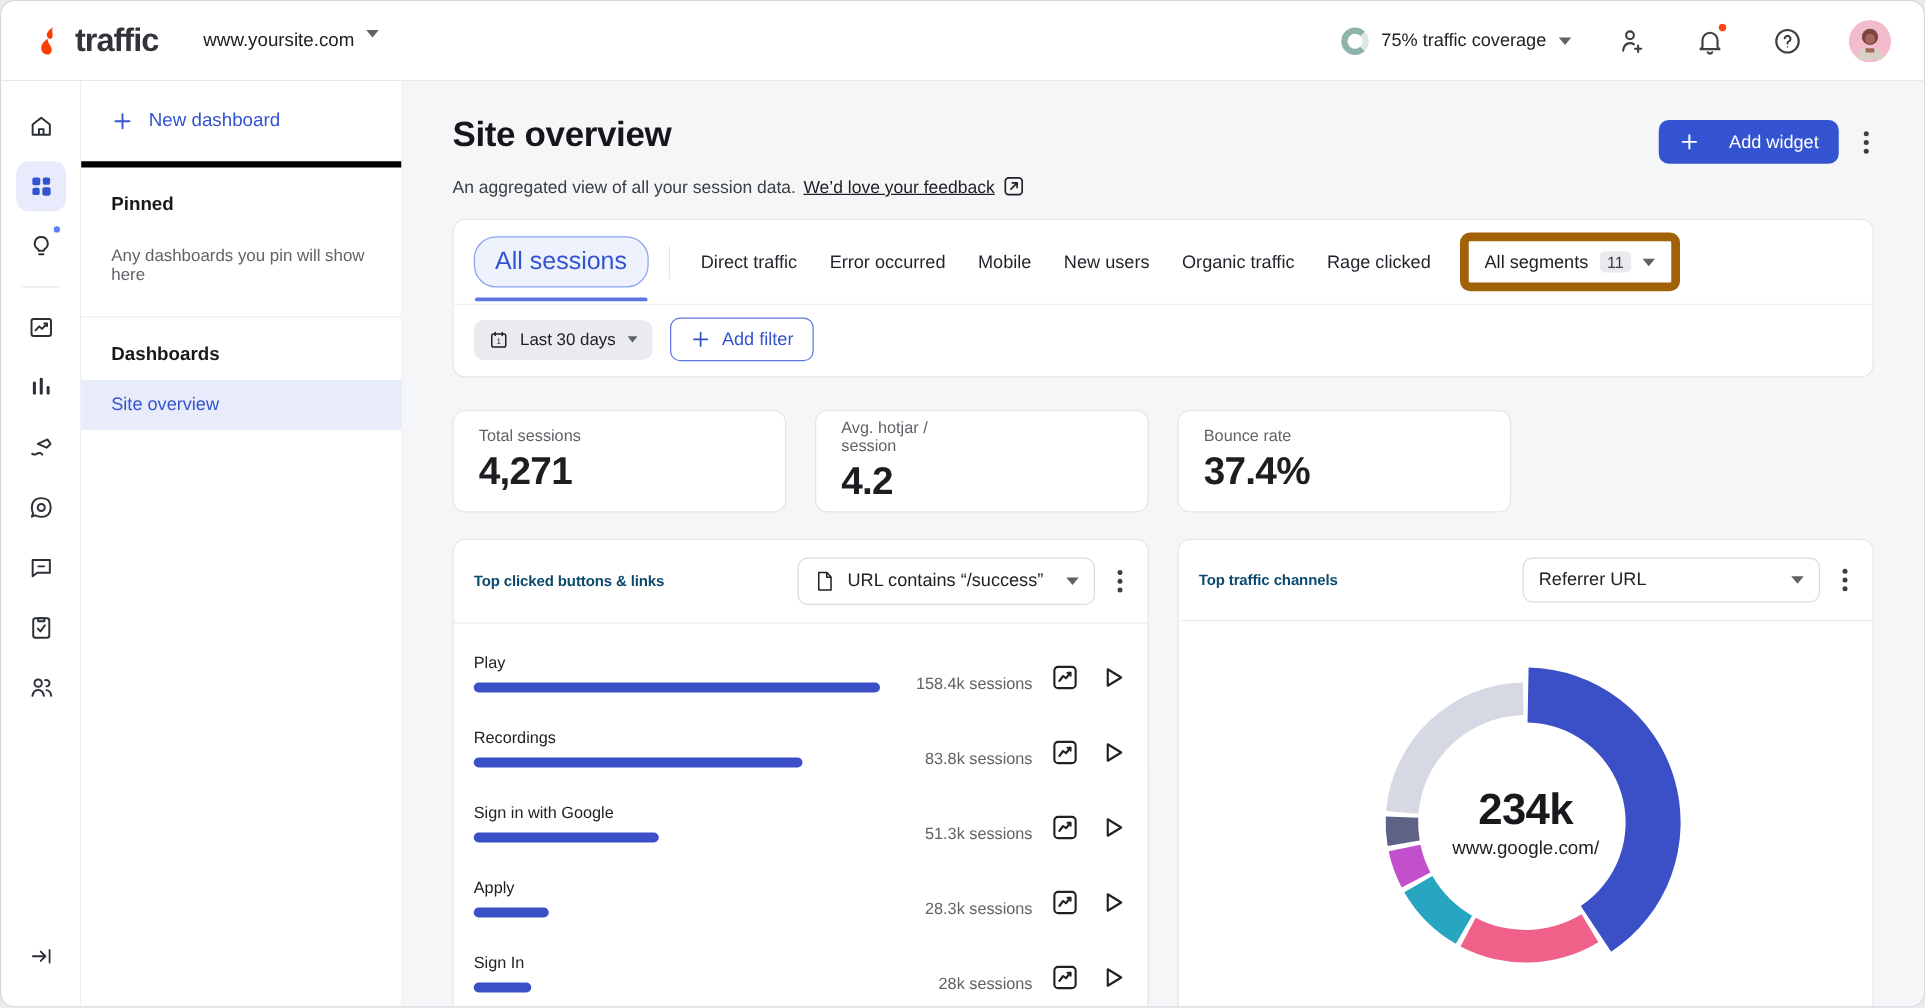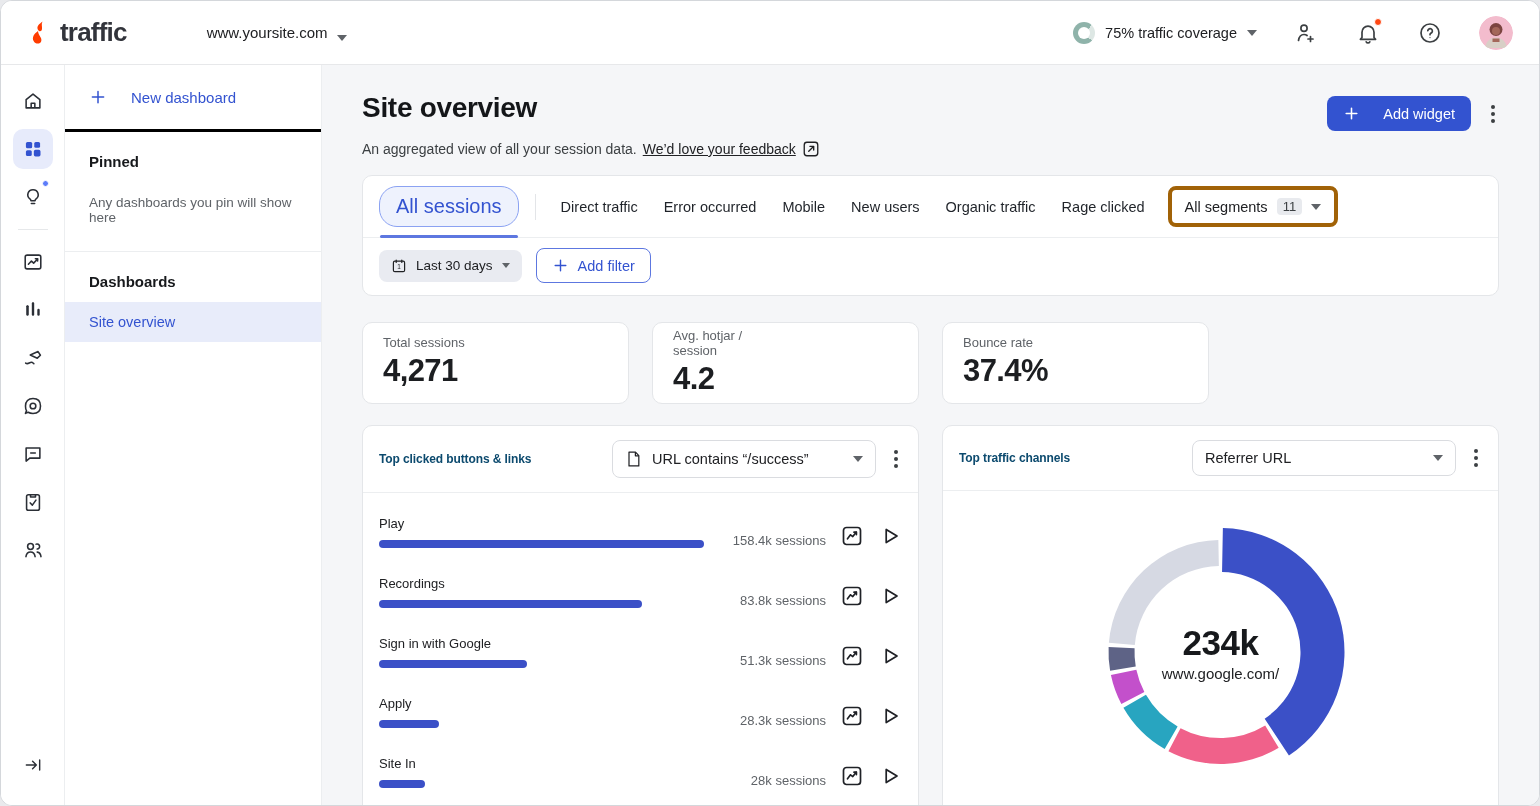--- a/index.html
+++ b/index.html
@@ -5,21 +5,21 @@
   * { margin:0; padding:0; box-sizing:border-box; }
   html,body { background:#e9eaed; font-family:"Liberation Sans", sans-serif; }
   .app { width:1540px; height:806px; background:#fff; border-radius:12px; border:1px solid #d4d7db;
          overflow:hidden; position:relative; display:flex; flex-direction:column; }
 
   
   .topbar { height:64px; flex:none; display:flex; align-items:center; padding:0 26px 0 28px;
             border-bottom:1px solid #e7e8ea; background:#fff; }
   .brand { display:flex; align-items:center; gap:9px; }
   .brand-text { font-size:26px; font-weight:700; color:#32343b; letter-spacing:-0.8px; }
-  .site-selector { display:flex; align-items:flex-end; gap:9px; margin-left:80px; font-size:15px; color:#202124; cursor:pointer; }
+  .site-selector { display:flex; align-items:flex-start; gap:9px; margin-left:36px; font-size:15px; color:#202124; cursor:pointer; }
   .caret { width:0; height:0; border-left:5px solid transparent; border-right:5px solid transparent;
            border-top:6px solid #5f6368; display:inline-block; }
   .caret.sm { border-left-width:4px; border-right-width:4px; border-top-width:5px; }
   .top-right { margin-left:auto; display:flex; align-items:center; gap:36px; }
   .coverage { display:flex; align-items:center; gap:10px; font-size:14.5px; color:#202124; cursor:pointer; }
   .ring { width:22px; height:22px; border-radius:50%;
           background:conic-gradient(from 135deg, var(--coverage_ring,#8fb3aa) 0 75%, #dde7e4 75% 100%);
           position:relative; }
   .ring::after { content:""; position:absolute; inset:5px; background:#fff; border-radius:50%; }
   .top-icon { width:26px; height:26px; color:#3c4043; position:relative; display:flex; align-items:center; justify-content:center; cursor:pointer; }
@@ -34,22 +34,22 @@
              align-items:center; padding:12px 0 16px; background:#fff; }
   .ib-item { width:40px; height:40px; margin:4px 0; border-radius:10px; display:flex; align-items:center;
              justify-content:center; color:#2b2f36; cursor:pointer; position:relative; }
   .ib-item.active { background:#e7ebfb; color:var(--accent_blue,#3353d0); }
   .ib-divider { width:30px; height:1px; background:#e6e8ea; margin:8px 0; }
   .ib-badge { position:absolute; top:3px; right:4px; width:7px; height:7px; border-radius:50%;
               background:#5c7cfa; border:1.5px solid #fff; }
   .ib-bottom { margin-top:auto; }
 
   .dashpanel { width:257px; flex:none; border-right:1px solid #eceef0; background:#fff; font-size:14.5px; }
-  .new-dash { display:flex; align-items:flex-end; gap:24px; padding:23px 24px; color:var(--accent_blue,#2d4fd2);
-              font-weight:500; font-size:15px; border-bottom:3px solid #000000; cursor:pointer; }
+  .new-dash { display:flex; align-items:flex-start; gap:12px; padding:23px 24px; color:var(--accent_blue,#2d4fd2);
+              font-weight:500; font-size:15px; border-bottom:5px solid #000000; cursor:pointer; }
   .panel-section { padding:21px 24px 26px; border-bottom:1px solid #eceef0; }
   .panel-h { font-size:15px; font-weight:700; color:#17191c; }
   .panel-empty { margin-top:25px; font-size:13.5px; color:#5f6368; }
   .panel-section2 { padding:21px 24px 12px; }
   .dash-item { padding:12px 24px; color:var(--accent_blue,#2d4fd2); background:#e8ecfa; cursor:pointer; font-size:14.5px; }
 
   
   .main { flex:1; background:#f5f6f8; padding:27px 40px 0; overflow:hidden; min-width:0; }
   .page-head { display:flex; align-items:flex-start; }
   .page-title { font-size:28px; font-weight:700; color:#141619; letter-spacing:-0.3px; }
@@ -63,42 +63,42 @@
   .feedback-link { color:#202124; text-decoration:underline; cursor:pointer; }
 
   .filter-card { margin-top:17px; background:#fff; border:1px solid #e4e6e9; border-radius:10px; }
   .seg-row { display:flex; align-items:center; padding:10px 16px; border-bottom:1px solid #eceef0; }
   .pill-active { position:relative; border:1px solid #8ba2f2; background:#eef2fd; color:var(--accent_blue,#2d4fd2);
                  border-radius:18px; padding:8px 16px; font-size:20px; font-weight:500; cursor:pointer; white-space:nowrap; }
   .pill-active::after { content:""; position:absolute; left:0; right:0; bottom:-12px; height:3px;
                         background:#5d77e0; border-radius:2px; }
   .seg-divider { width:1px; height:26px; background:#e3e5e8; margin:0 12px 0 16px; }
   .tab { padding:8px 13px; font-size:14.5px; color:#1f2329; cursor:pointer; white-space:nowrap; }
-  .all-segments { margin-left:10px; display:flex; align-items:center; gap:9px; border:4px solid #a16207;
+  .all-segments { margin-left:10px; display:flex; align-items:center; gap:9px; border:7px solid #a16207;
                   border-radius:8px; padding:8px 13px; font-size:14.5px; color:#202124; background:#fff; cursor:pointer; }
   .seg-count { background:#e8eaee; border-radius:4px; padding:1px 6px; font-size:13px; color:#3c4043; }
   .filter-row { display:flex; align-items:center; gap:14px; padding:10px 16px 12px; }
   .date-pill { display:flex; align-items:center; gap:9px; background:#e9ebf1; border-radius:8px;
                padding:8px 12px; font-size:13.5px; color:#202124; cursor:pointer; }
   .btn-outline { display:flex; align-items:center; gap:9px; border:1px solid #5d77e0; color:var(--accent_blue,#2d4fd2);
                  background:#fff; border-radius:8px; padding:8px 15px; font-size:14.5px; font-weight:500;
                  font-family:inherit; cursor:pointer; }
 
   .stats-row { margin-top:26px; display:grid; grid-template-columns:repeat(4,1fr); gap:23px; }
   .stat-card { background:#fff; border:1px solid #e4e6e9; border-radius:10px; padding:14px 20px 16px;
                display:flex; align-items:center; justify-content:space-between; height:82px; }
   .stat-label { font-size:13px; color:#5f6368; }
   .stat-value { font-size:31px; font-weight:600; color:#1c1e21; letter-spacing:-0.6px; margin-top:3px; }
 
   .widgets-row { margin-top:21px; display:grid; grid-template-columns:1fr 1fr; gap:23px; align-items:start; }
   .widget { background:#fff; border:1px solid #e4e6e9; border-radius:10px; height:600px; overflow:hidden; }
   .widget-head { display:flex; align-items:center; padding:14px 16px; gap:14px; }
   .widget-title { font-size:12px; font-weight:700; color:#0c4a6e; letter-spacing:-0.1px; }
   .widget-select { margin-left:auto; display:flex; align-items:center; gap:10px; border:1px solid #dadce0;
-                   border-radius:8px; padding:9px 12px; font-size:14.5px; color:#202124; width:264px;
+                   border-radius:8px; padding:9px 12px; font-size:14.5px; color:#202124; width:238px;
                    background:#fff; cursor:pointer; }
   .widget-select .caret { margin-left:auto; }
   .widget-divider { border-top:1px solid #eceef0; }
 
   .clicked-list { padding:8px 16px 0; }
   .clicked-row { padding:15px 0 13px; display:flex; align-items:flex-end; gap:14px; }
   .cr-left { flex:1; min-width:0; }
   .cr-label { font-size:13px; color:#202124; margin-bottom:9px; }
   .cr-bar { height:8px; border-radius:4px; background:var(--chart_blue,#3b50c7); }
   .cr-value { font-size:13px; color:#5f6368; white-space:nowrap; width:108px; text-align:right;
@@ -457,21 +457,21 @@
                   </svg>
                 </div>
     <div class="cr-icon">
                   <svg width="24" height="24" viewBox="0 0 24 24" fill="none" stroke="currentColor" stroke-width="1.7" stroke-linejoin="round">
                     <path d="M8.2 5.4v13.2L19 12 8.2 5.4Z"></path>
                   </svg>
                 </div>
               </div>
               <div class="clicked-row">
                 <div class="cr-left">
-      <div class="cr-label">Site In</div>
+      <div class="cr-label">Sign In</div>
       <div class="cr-bar" style="width:14%"></div>
     </div>
     <div class="cr-value">28k sessions</div>
     <div class="cr-icon">
                   <svg width="24" height="24" viewBox="0 0 24 24" fill="none" stroke="currentColor" stroke-width="1.7" stroke-linecap="round" stroke-linejoin="round">
                     <rect x="3.5" y="3.5" width="17" height="17" rx="3"></rect>
                     <path d="M7.5 14.8l3-4 2.3 1.8 3.4-4.4"></path>
                     <path d="M14 8.2h2.4v2.4"></path>
                   </svg>
                 </div>

